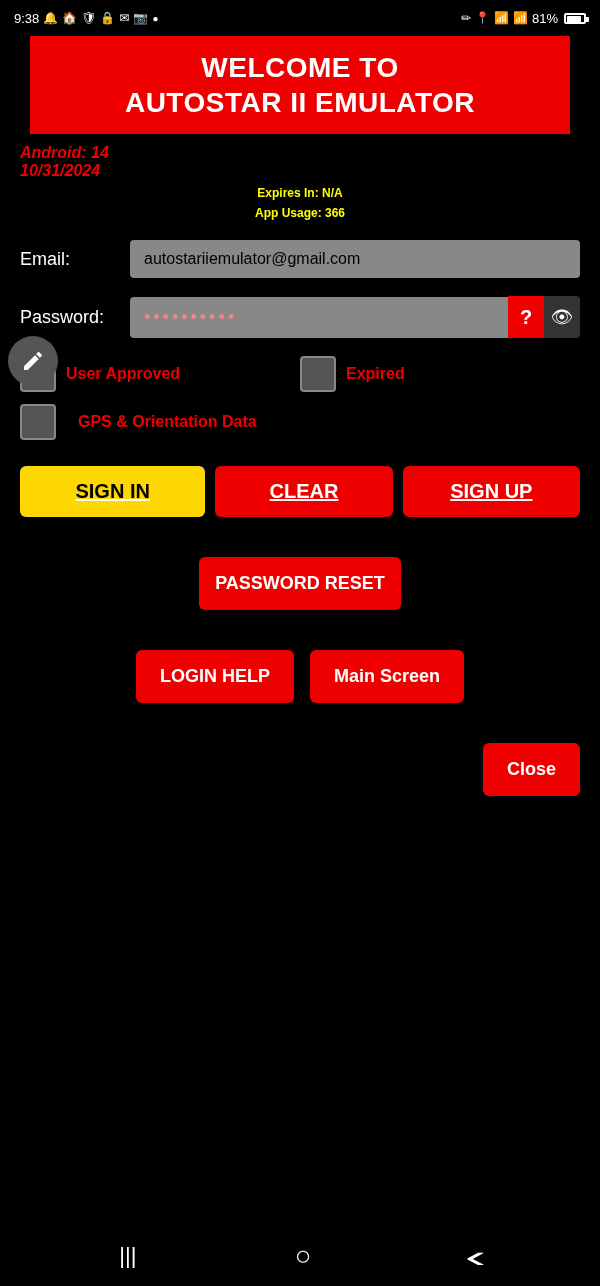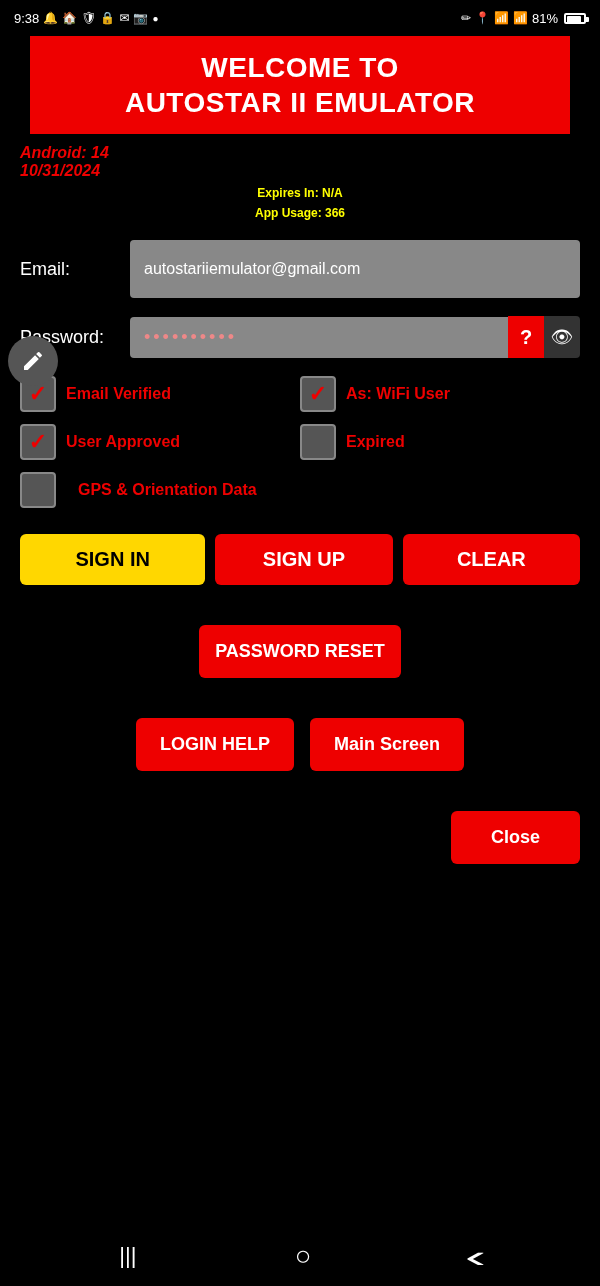--- a/index.html
+++ b/index.html
@@ -146,23 +146,23 @@
       font-size: 18px;
       font-weight: normal;
       width: 110px;
       flex-shrink: 0;
     }
     .field-input {
       flex: 1;
       background: #888;
       border: none;
       border-radius: 4px;
-      padding: 20px 14px;
+      padding: 10px 14px;
       font-size: 16px;
-      color: #ffffff;
+      color: #000000;
       outline: none;
     }
     .field-input::placeholder {
       color: #ccc;
     }
     .password-wrapper {
       flex: 1;
       display: flex;
       align-items: center;
       position: relative;
@@ -265,20 +265,21 @@
       margin-left: 22px;
     }
 
     
     .buttons-row {
       display: flex;
       justify-content: space-around;
       align-items: center;
       padding: 20px 20px 10px;
       gap: 10px;
+      text-decoration: underline;
     }
     .btn-sign-in {
       background: #ffd700;
       color: #000;
       border: none;
       border-radius: 6px;
       padding: 14px 22px;
       font-size: 20px;
       font-weight: bold;
       cursor: pointer;
@@ -335,21 +336,21 @@
     .close-row {
       display: flex;
       justify-content: flex-end;
       padding: 30px 20px 10px;
     }
     .btn-close {
       background: #e00;
       color: #fff;
       border: none;
       border-radius: 6px;
-      padding: 16px 40px;
+      padding: 16px 24px;
       font-size: 18px;
       font-weight: bold;
       cursor: pointer;
     }
 
     
     .nav-bar {
       position: absolute;
       bottom: 0;
       left: 0;
@@ -443,48 +444,38 @@
         <span>👁</span>
       </button>
     </div>
   </div>
 </div>
 
 <div class="checkbox-section">
   <div class="checkbox-row">
     <div class="checkbox-item">
       <div class="custom-checkbox checked"></div>
-      <span class="checkbox-label">Email Verified</span>
-    </div>
-    <div class="checkbox-item">
-      <div class="custom-checkbox checked"></div>
-      <span class="checkbox-label">As: WiFi User</span>
-    </div>
-  </div>
-  <div class="checkbox-row">
-    <div class="checkbox-item">
-      <div class="custom-checkbox checked"></div>
       <span class="checkbox-label">User Approved</span>
     </div>
     <div class="checkbox-item">
       <div class="custom-checkbox"></div>
       <span class="checkbox-label">Expired</span>
     </div>
   </div>
 </div>
 
 <div class="gps-row">
   <div class="gps-checkbox"></div>
   <span class="gps-label">GPS &amp; Orientation Data</span>
 </div>
 
 <div class="buttons-row">
   <button class="btn-sign-in">SIGN IN</button>
+  <button class="btn-red">CLEAR</button>
   <button class="btn-red">SIGN UP</button>
-  <button class="btn-red">CLEAR</button>
 </div>
 
 <div class="password-reset-row">
   <button class="btn-password-reset">PASSWORD RESET</button>
 </div>
 
 <div class="help-row">
   <button class="btn-help">LOGIN HELP</button>
   <button class="btn-help">Main Screen</button>
 </div>

